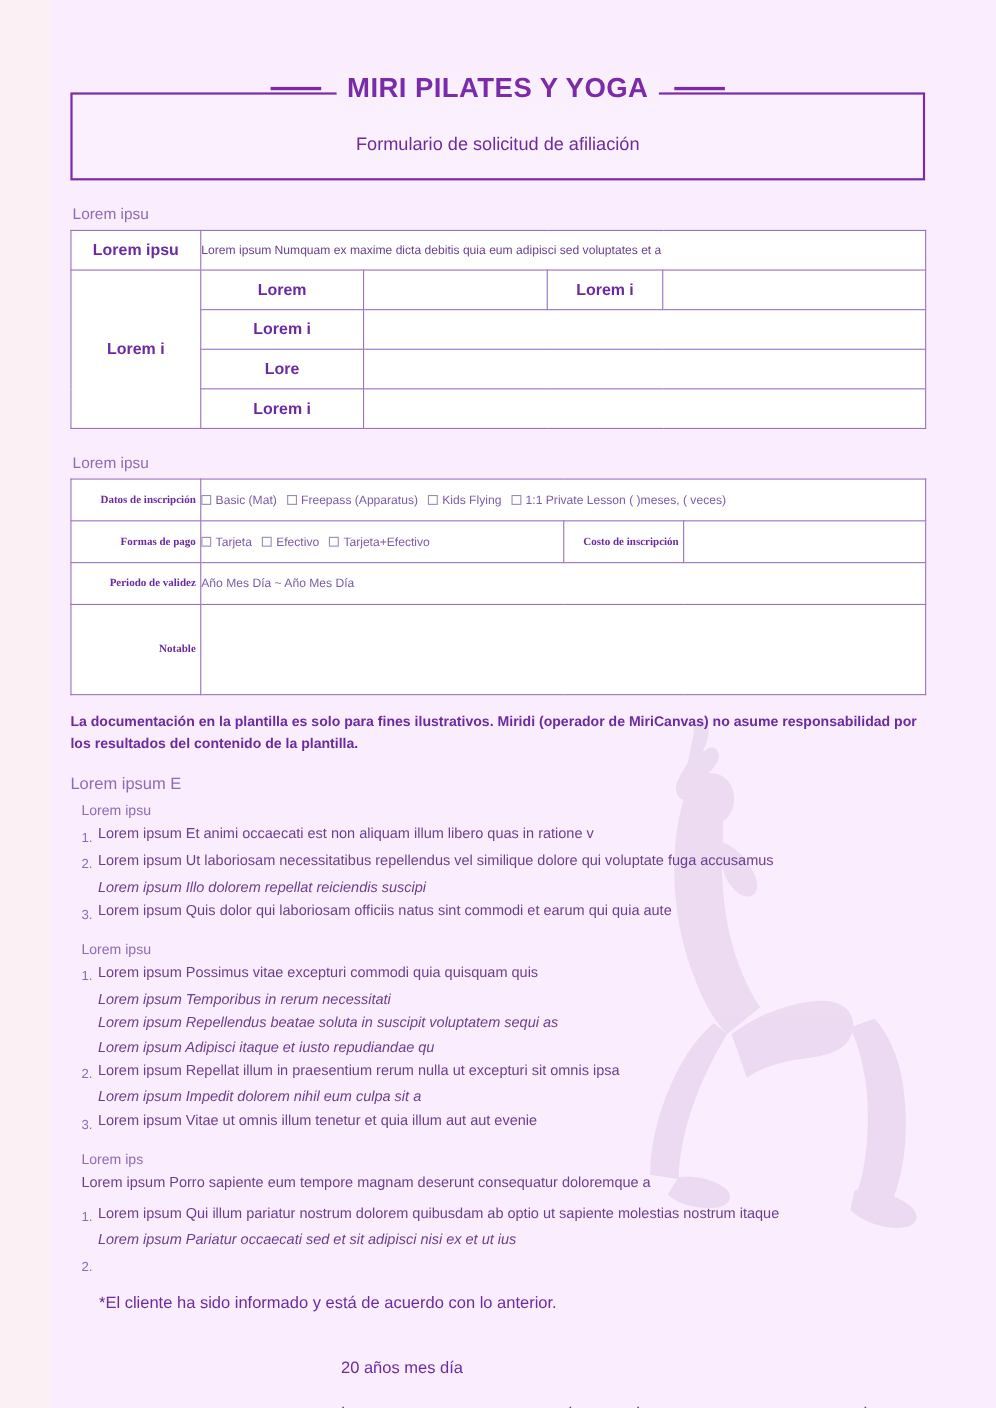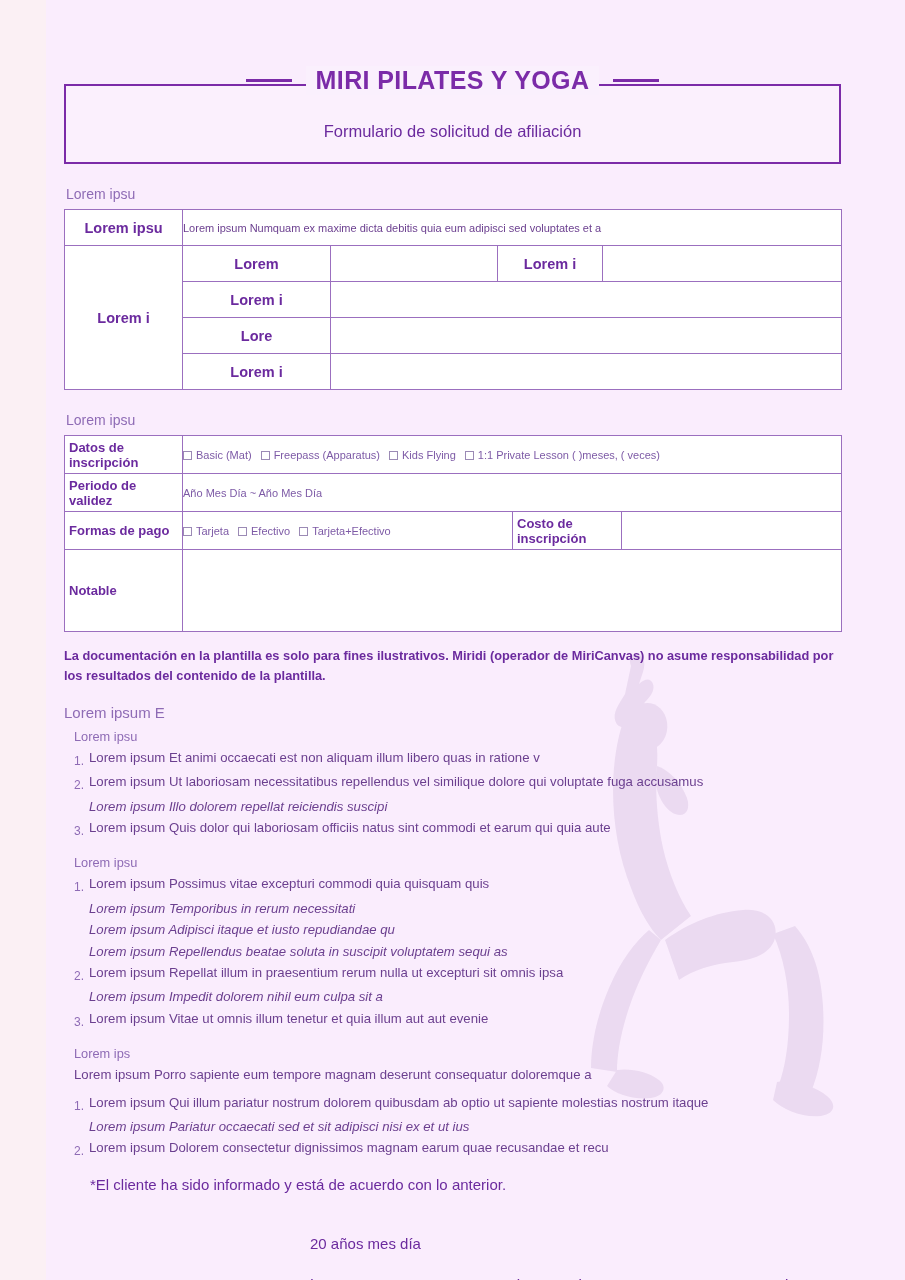--- a/index.html
+++ b/index.html
@@ -122,25 +122,26 @@
   }
   .t1 .wide-text {
     text-align: left;
     font-size: 11px;
     color: #6b3f8f;
     border-radius: 12px;
   }
 
   .t2 td { height: 38px; }
   .t2 .lbl {
-    text-align: left;
-    font-size: 13px;
+    text-align: right;
+    font-size: 10px;
     font-weight: bold;
     color: #6b2a9e;
     padding: 0 4px;
+    font-family: Liberation Serif, serif;
   }
   .t2 .cell-center {
     text-align: left;
     font-size: 11px;
     color: #7d5aa6;
   }
   .t2 .notable-row td { height: 82px; }
 
   .cb { white-space: nowrap; }
   .cb span.box {
@@ -353,33 +354,33 @@
     <tbody>
       <tr>
         <td class="lbl">Datos de inscripción</td>
         <td class="cell-center" colspan="3">
           <div class="cb">
             <span class="opt"><span class="box"></span><span>Basic (Mat)</span></span><span class="opt"><span class="box"></span><span>Freepass (Apparatus)</span></span><span class="opt"><span class="box"></span><span>Kids Flying</span></span><span class="opt"><span class="box"></span><span>1:1 Private Lesson ( )meses, ( veces)</span></span>
           </div>
         </td>
       </tr>
       <tr>
-        <td class="lbl">Periodo de validez</td>
-        <td class="cell-center" colspan="3">Año Mes Día ~ Año Mes Día</td>
-      </tr>
-      <tr>
         <td class="lbl">Formas de pago</td>
         <td class="cell-center">
           <div class="cb">
             <span class="opt"><span class="box"></span><span>Tarjeta</span></span><span class="opt"><span class="box"></span><span>Efectivo</span></span><span class="opt"><span class="box"></span><span>Tarjeta+Efectivo</span></span>
           </div>
         </td>
         <td class="lbl">Costo de inscripción</td>
         <td></td>
       </tr>
+      <tr>
+        <td class="lbl">Periodo de validez</td>
+        <td class="cell-center" colspan="3">Año Mes Día ~ Año Mes Día</td>
+      </tr>
       <tr class="notable-row">
         <td class="lbl">Notable</td>
         <td colspan="3"></td>
       </tr>
     </tbody>
   </table>
 
   <div class="disclaimer">La documentación en la plantilla es solo para fines ilustrativos. Miridi (operador de MiriCanvas) no asume responsabilidad por los resultados del contenido de la plantilla.</div>
 
   <div class="terms">
@@ -402,22 +403,22 @@
       </div>
     </div>
 
     <div class="group">
       <div class="group-label">Lorem ipsu</div>
       <div class="li">
         <div class="num">1.</div>
         <div class="txt">Lorem ipsum Possimus vitae excepturi commodi quia quisquam quis</div>
       </div>
       <div class="sub-line">Lorem ipsum Temporibus in rerum necessitati</div>
+      <div class="sub-line">Lorem ipsum Repellendus beatae soluta in suscipit voluptatem sequi as</div>
       <div class="sub-line">Lorem ipsum Adipisci itaque et iusto repudiandae qu</div>
-      <div class="sub-line">Lorem ipsum Repellendus beatae soluta in suscipit voluptatem sequi as</div>
       <div class="li">
         <div class="num">2.</div>
         <div class="txt">Lorem ipsum Repellat illum in praesentium rerum nulla ut excepturi sit omnis ipsa</div>
       </div>
       <div class="sub-line">Lorem ipsum Impedit dolorem nihil eum culpa sit a</div>
       <div class="li">
         <div class="num">3.</div>
         <div class="txt">Lorem ipsum Vitae ut omnis illum tenetur et quia illum aut aut evenie</div>
       </div>
     </div>
@@ -425,21 +426,20 @@
     <div class="group">
       <div class="group-label">Lorem ips</div>
       <div class="plain-line">Lorem ipsum Porro sapiente eum tempore magnam deserunt consequatur doloremque a</div>
       <div class="li">
         <div class="num">1.</div>
         <div class="txt">Lorem ipsum Qui illum pariatur nostrum dolorem quibusdam ab optio ut sapiente molestias nostrum itaque</div>
       </div>
       <div class="sub-line">Lorem ipsum Pariatur occaecati sed et sit adipisci nisi ex et ut ius</div>
       <div class="li">
         <div class="num">2.</div>
-        <div class="txt">Lorem ipsum Dolorem consectetur dignissimos magnam earum quae recusandae et recu</div>
       </div>
     </div>
 
     <div class="footnote">*El cliente ha sido informado y está de acuerdo con lo anterior.</div>
   </div>
 
   <div class="sig-area">
     <div class="sig-date">20 años mes día</div>
     <div class="sig-row">
       <div class="sig-block">

